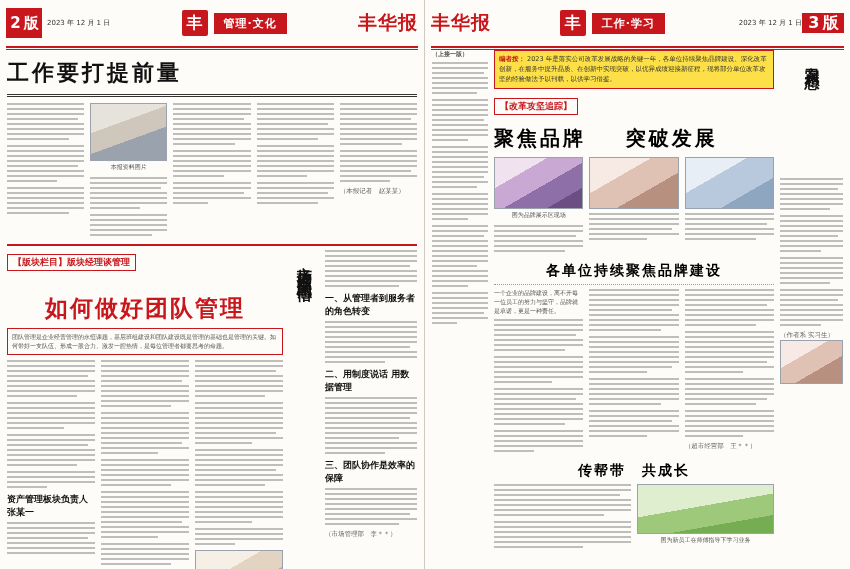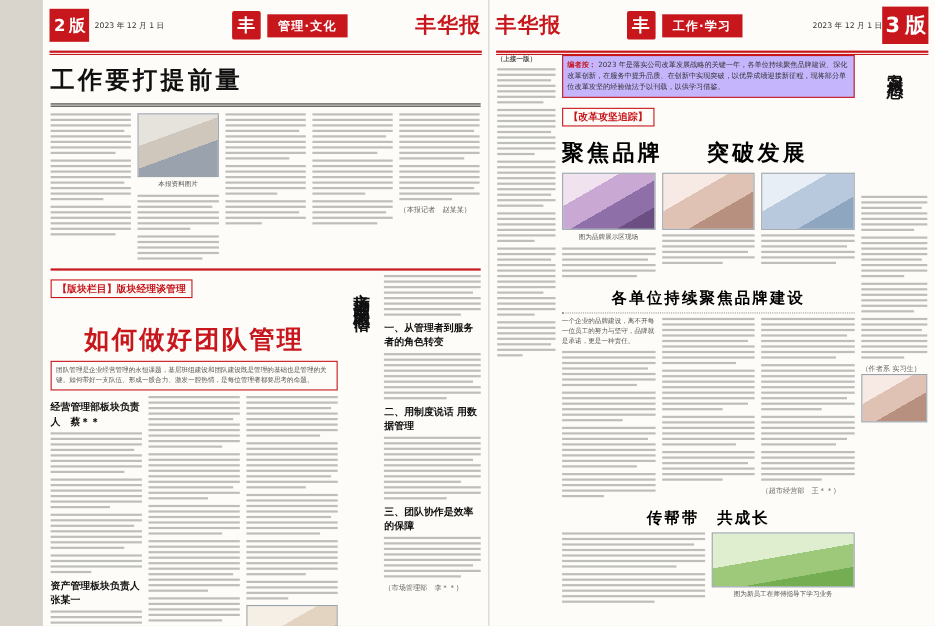--- a/index.html
+++ b/index.html
@@ -3,21 +3,21 @@
 <meta charset="utf-8">
 <style>
   * { box-sizing: border-box; }
   html, body { margin:0; padding:0; }
   body {
     width: 850px; height: 569px;
     background: #d9d4cc;
     font-family: "DejaVu Sans", "Liberation Sans", sans-serif;
     overflow: hidden;
   }
-  .spread { position: relative; width:850px; height:569px; display:flex;padding-left:39px; }
+  .spread { position: relative; width:850px; height:569px; display:flex; }
   .page {
     position: relative;
     background: #fdfcf8;
     height: 569px;
     overflow: hidden;
   }
   .page.left { width: 425px; border-right: 1px solid #cfc9c0; }
   .page.right { width: 425px; }
 
   
@@ -32,21 +32,21 @@
     width: 36px; height: 30px;
     background: #c8161d;
     color: #fff;
     font-weight: bold;
     font-size: 15px;
     display:flex; align-items:center; justify-content:center;
     line-height: 1;
     letter-spacing: -1px;
     flex: 0 0 auto;
   }
-  .pagebadge.big { width: 42px; height: 34px; font-size:19px; }
+  .pagebadge.big { width: 42px; height: 20px; font-size:16px; }
   .mdate {
     font-size: 7px; color: #333; margin-left: 5px; white-space: nowrap;
   }
   .mcenter { flex: 1 1 auto; display:flex; align-items:center; justify-content:center; gap:6px; }
   .logo-sq {
     width: 26px; height: 26px; background:#c8161d; color:#fff;
     display:flex; align-items:center; justify-content:center;
     font-size: 16px; font-weight:bold; border-radius:2px;
   }
   .section-tag {
@@ -126,21 +126,21 @@
     margin:6px 0 5px 0; font-family:"DejaVu Serif","Liberation Serif",serif;
   }
   .hl3 {
     font-size:14px; font-weight:bold; text-align:center; letter-spacing:2px;
     margin:5px 0 4px 0; font-family:"DejaVu Serif","Liberation Serif",serif;
   }
   .byline { font-size:6.5px; color:#666; text-align:left; margin-top:3px; }
   .dotted { border-top:1px dotted #999; margin:4px 0; }
   .redbar { height:2px; background:#c8161d; margin:3px 0 4px 0; }
   .notice {
-    border:1px solid #c8161d; background:#c4b5fd; padding:4px; font-size:6.5px;
+    border:1px solid #c8161d; background:#fde047; padding:4px; font-size:6.5px;
     color:#333; line-height:1.5; margin-bottom:5px;
   }
   .tiny { font-size:6px; color:#555; line-height:1.45; }
 </style>
 </head>
 <body>
 
 <div class="spread">
 
   <div class="page left">
@@ -310,21 +310,20 @@
 
         <div class="col" style="flex:3 1 0">
           <div class="boxhead">【版块栏目】版块经理谈管理</div>
           <div class="sub-headline">如何做好团队管理</div>
           <div class="abstract">
             <div class="tiny">团队管理是企业经营管理的永恒课题，基层班组建设和团队建设既是管理的基础也是管理的关键。如何带好一支队伍、形成一股合力、激发一腔热情，是每位管理者都要思考的命题。</div>
           </div>
 
           <div class="cols">
             <div class="col">
-              <div class="smallhead">经营管理部板块负责人　蔡＊＊</div>
               <div class="col-text">
                 <div class="blk">
                   <div class="ln s1"></div>
                     <div class="ln s1"></div>
                     <div class="ln s1"></div>
                   <div class="ln s2"></div>
                     <div class="ln s1"></div>
                     <div class="ln s1"></div>
                   <div class="ln s1"></div>
                     <div class="ln s3"></div>

